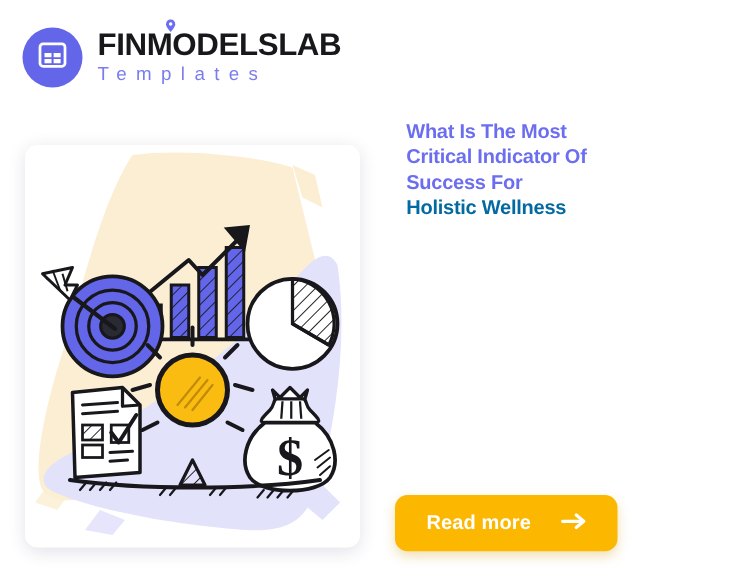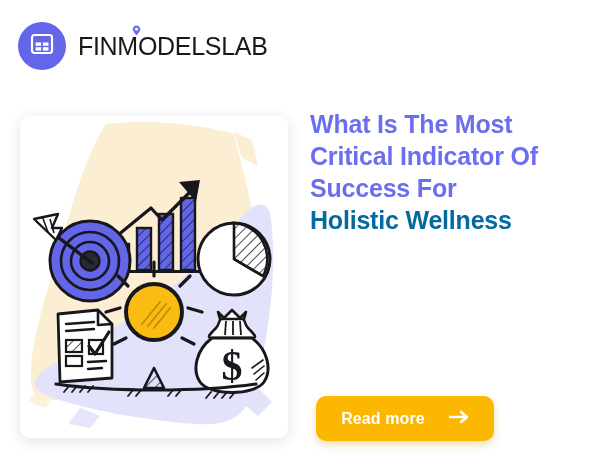--- a/index.html
+++ b/index.html
@@ -40,21 +40,21 @@
     flex: none;
   }
   .brand-words {
     display: flex;
     flex-direction: column;
     justify-content: center;
     position: relative;
   }
   .brand-title {
     font-size: 25px;
-    font-weight: normal;
+    font-weight: bold;
     letter-spacing: -0.3px;
     color: #17171c;
     line-height: 1.05;
     white-space: nowrap;
   }
   .brand-sub {
     font-size: 15px;
     color: #7a7cf0;
     letter-spacing: 7.5px;
     line-height: 1.3;
@@ -81,28 +81,27 @@
     box-shadow: 0 3px 14px rgba(40, 40, 90, 0.13);
     overflow: hidden;
   }
   .art-card svg {
     display: block;
   }
 
   
   .headline {
     position: absolute;
-    left: 310px;
+    left: 325px;
     top: 96px;
     width: 275px;
-    font-size: 25px;
+    font-size: 16px;
     font-weight: bold;
     line-height: 1.28;
     letter-spacing: -0.2px;
-    margin-top: 12px;
   }
   .headline .q {
     color: #6c6ef0;
     display: block;
   }
   .headline .name {
     color: #0369a1;
     display: block;
   }
 
@@ -145,20 +144,21 @@
           <rect x="3" y="4" width="20" height="18" rx="2.5" fill="none" stroke="#ffffff" stroke-width="2.2"></rect>
           <rect x="6.6" y="11.4" width="5.6" height="3.4" fill="#ffffff"></rect>
           <rect x="13.9" y="11.4" width="5.6" height="3.4" fill="#ffffff"></rect>
           <rect x="6.6" y="16.2" width="5.6" height="3.4" fill="#ffffff"></rect>
           <rect x="13.9" y="16.2" width="5.6" height="3.4" fill="#ffffff"></rect>
         </svg>
       </span>
     </div>
     <div class="brand-words">
       <div class="brand-title">FINMODELSLAB</div>
+      <div class="brand-sub">Templates</div>
       <span class="pin-marker">
         <svg width="9" height="14" viewBox="0 0 9 14" aria-hidden="true">
           <path d="M4.5 0.6 C6.6 0.6 8.2 2.2 8.2 4.3 C8.2 6.9 4.5 10.4 4.5 10.4 C4.5 10.4 0.8 6.9 0.8 4.3 C0.8 2.2 2.4 0.6 4.5 0.6 Z" fill="#6c6ef0"></path>
           <circle cx="4.5" cy="4.2" r="1.4" fill="#ffffff"></circle>
         </svg>
       </span>
     </div>
   </div>
 
   <div class="art-card">

